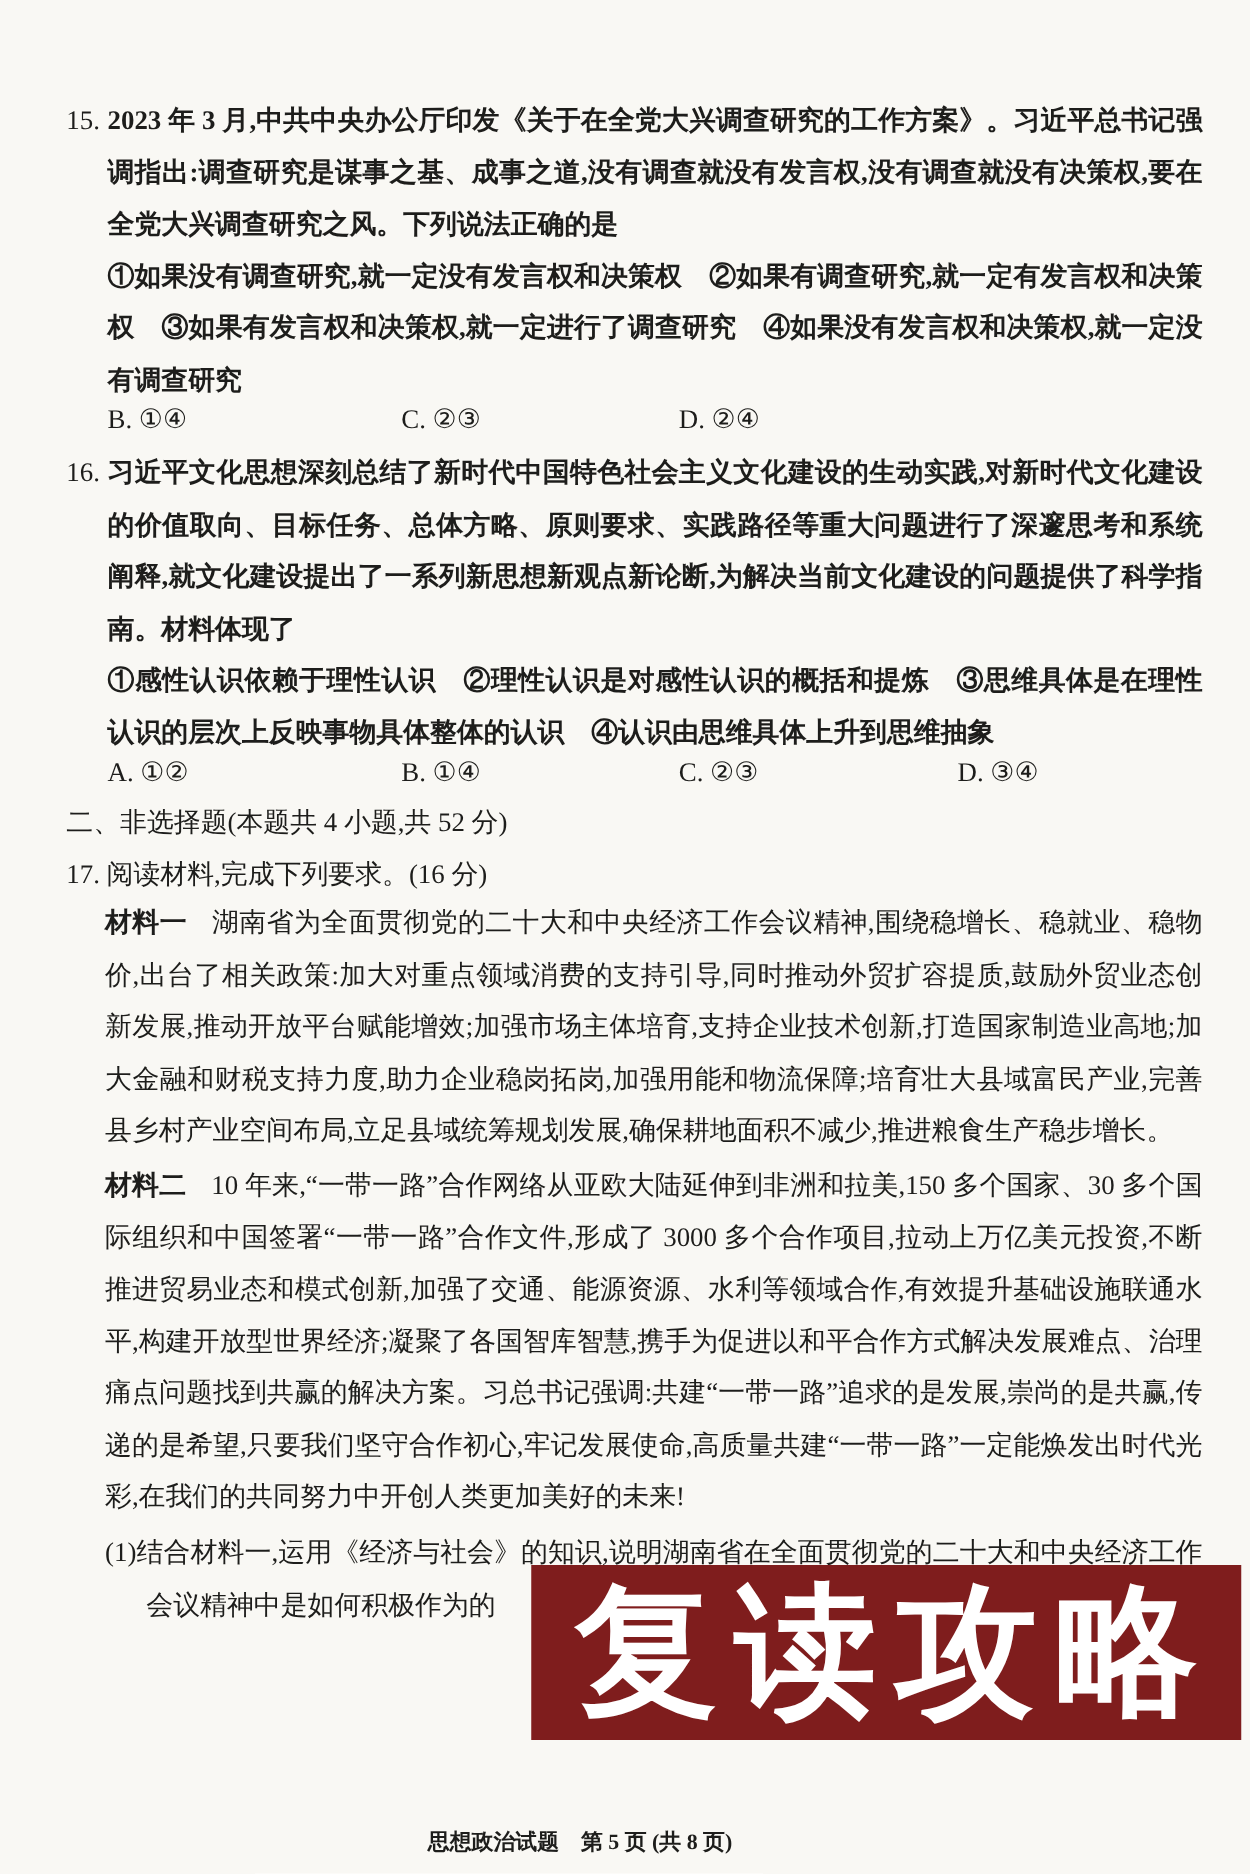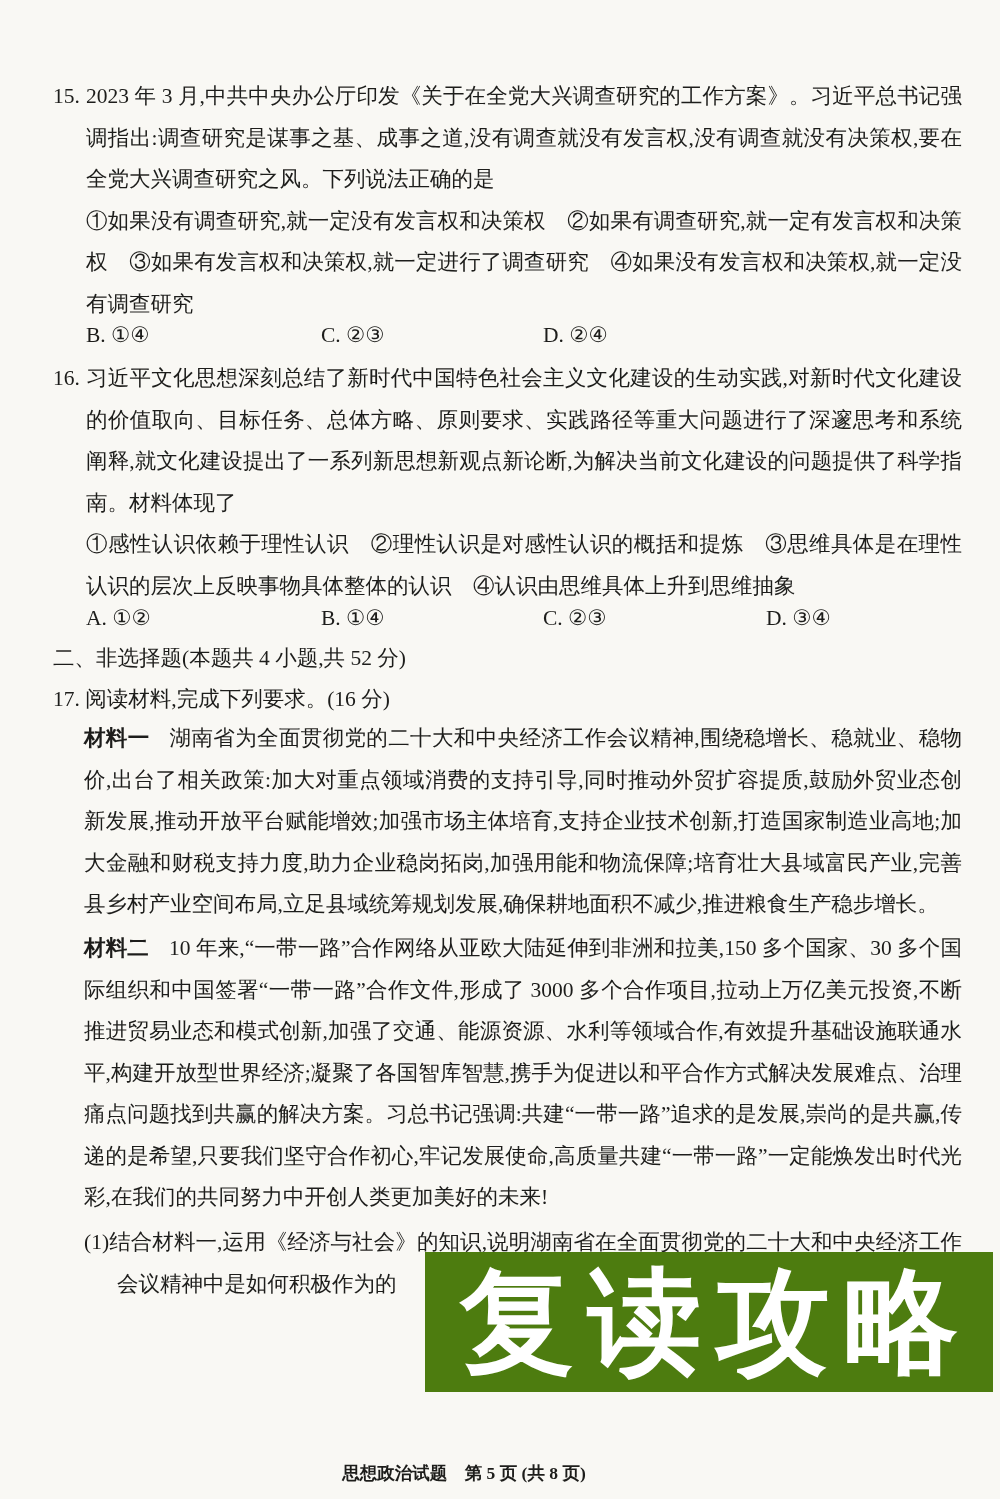--- a/index.html
+++ b/index.html
@@ -10,33 +10,33 @@
     color:#1d1d1b;
     font-family:"Liberation Serif","DejaVu Serif",serif;
     font-size:21.5px;
     line-height:41.5px;
     overflow:hidden;
     padding-left:40px;
   }
   p{margin:0;}
   .qblock{position:absolute;left:86px;width:876px;text-align:justify;}
   .qnum{position:absolute;left:-33px;top:0;}
-  .stem,.items{margin:0;}
+  .stem,.items{margin:0;font-weight:bold;}
   .choices{
     position:absolute;left:86px;width:876px;
     display:grid;grid-template-columns:235px 222px 223px 1fr;
   }
   .choice{white-space:nowrap;}
   .heading{position:absolute;left:53px;width:909px;font-weight:normal;}
   .mat{position:absolute;left:84px;width:878px;text-align:justify;}
   .mat-label{font-weight:bold;margin-right:20px;}
   .sub{position:absolute;left:117px;width:845px;text-indent:-33px;text-align:justify;}
   .watermark{
     position:absolute;left:425px;top:1252px;width:568px;height:140px;
-    background:#4d7c0f;color:#ffffff;
+    background:#7f1d1d;color:#ffffff;
     display:flex;align-items:center;justify-content:center;
     font-family:"Liberation Sans","DejaVu Sans",sans-serif;
     font-weight:bold;font-size:114px;line-height:140px;letter-spacing:14px;
     text-indent:14px;white-space:nowrap;z-index:5;
   }
   .footer{
     position:absolute;left:0;top:1461px;width:928px;
     text-align:center;font-size:17.5px;font-weight:bold;line-height:24px;
   }
 </style>

